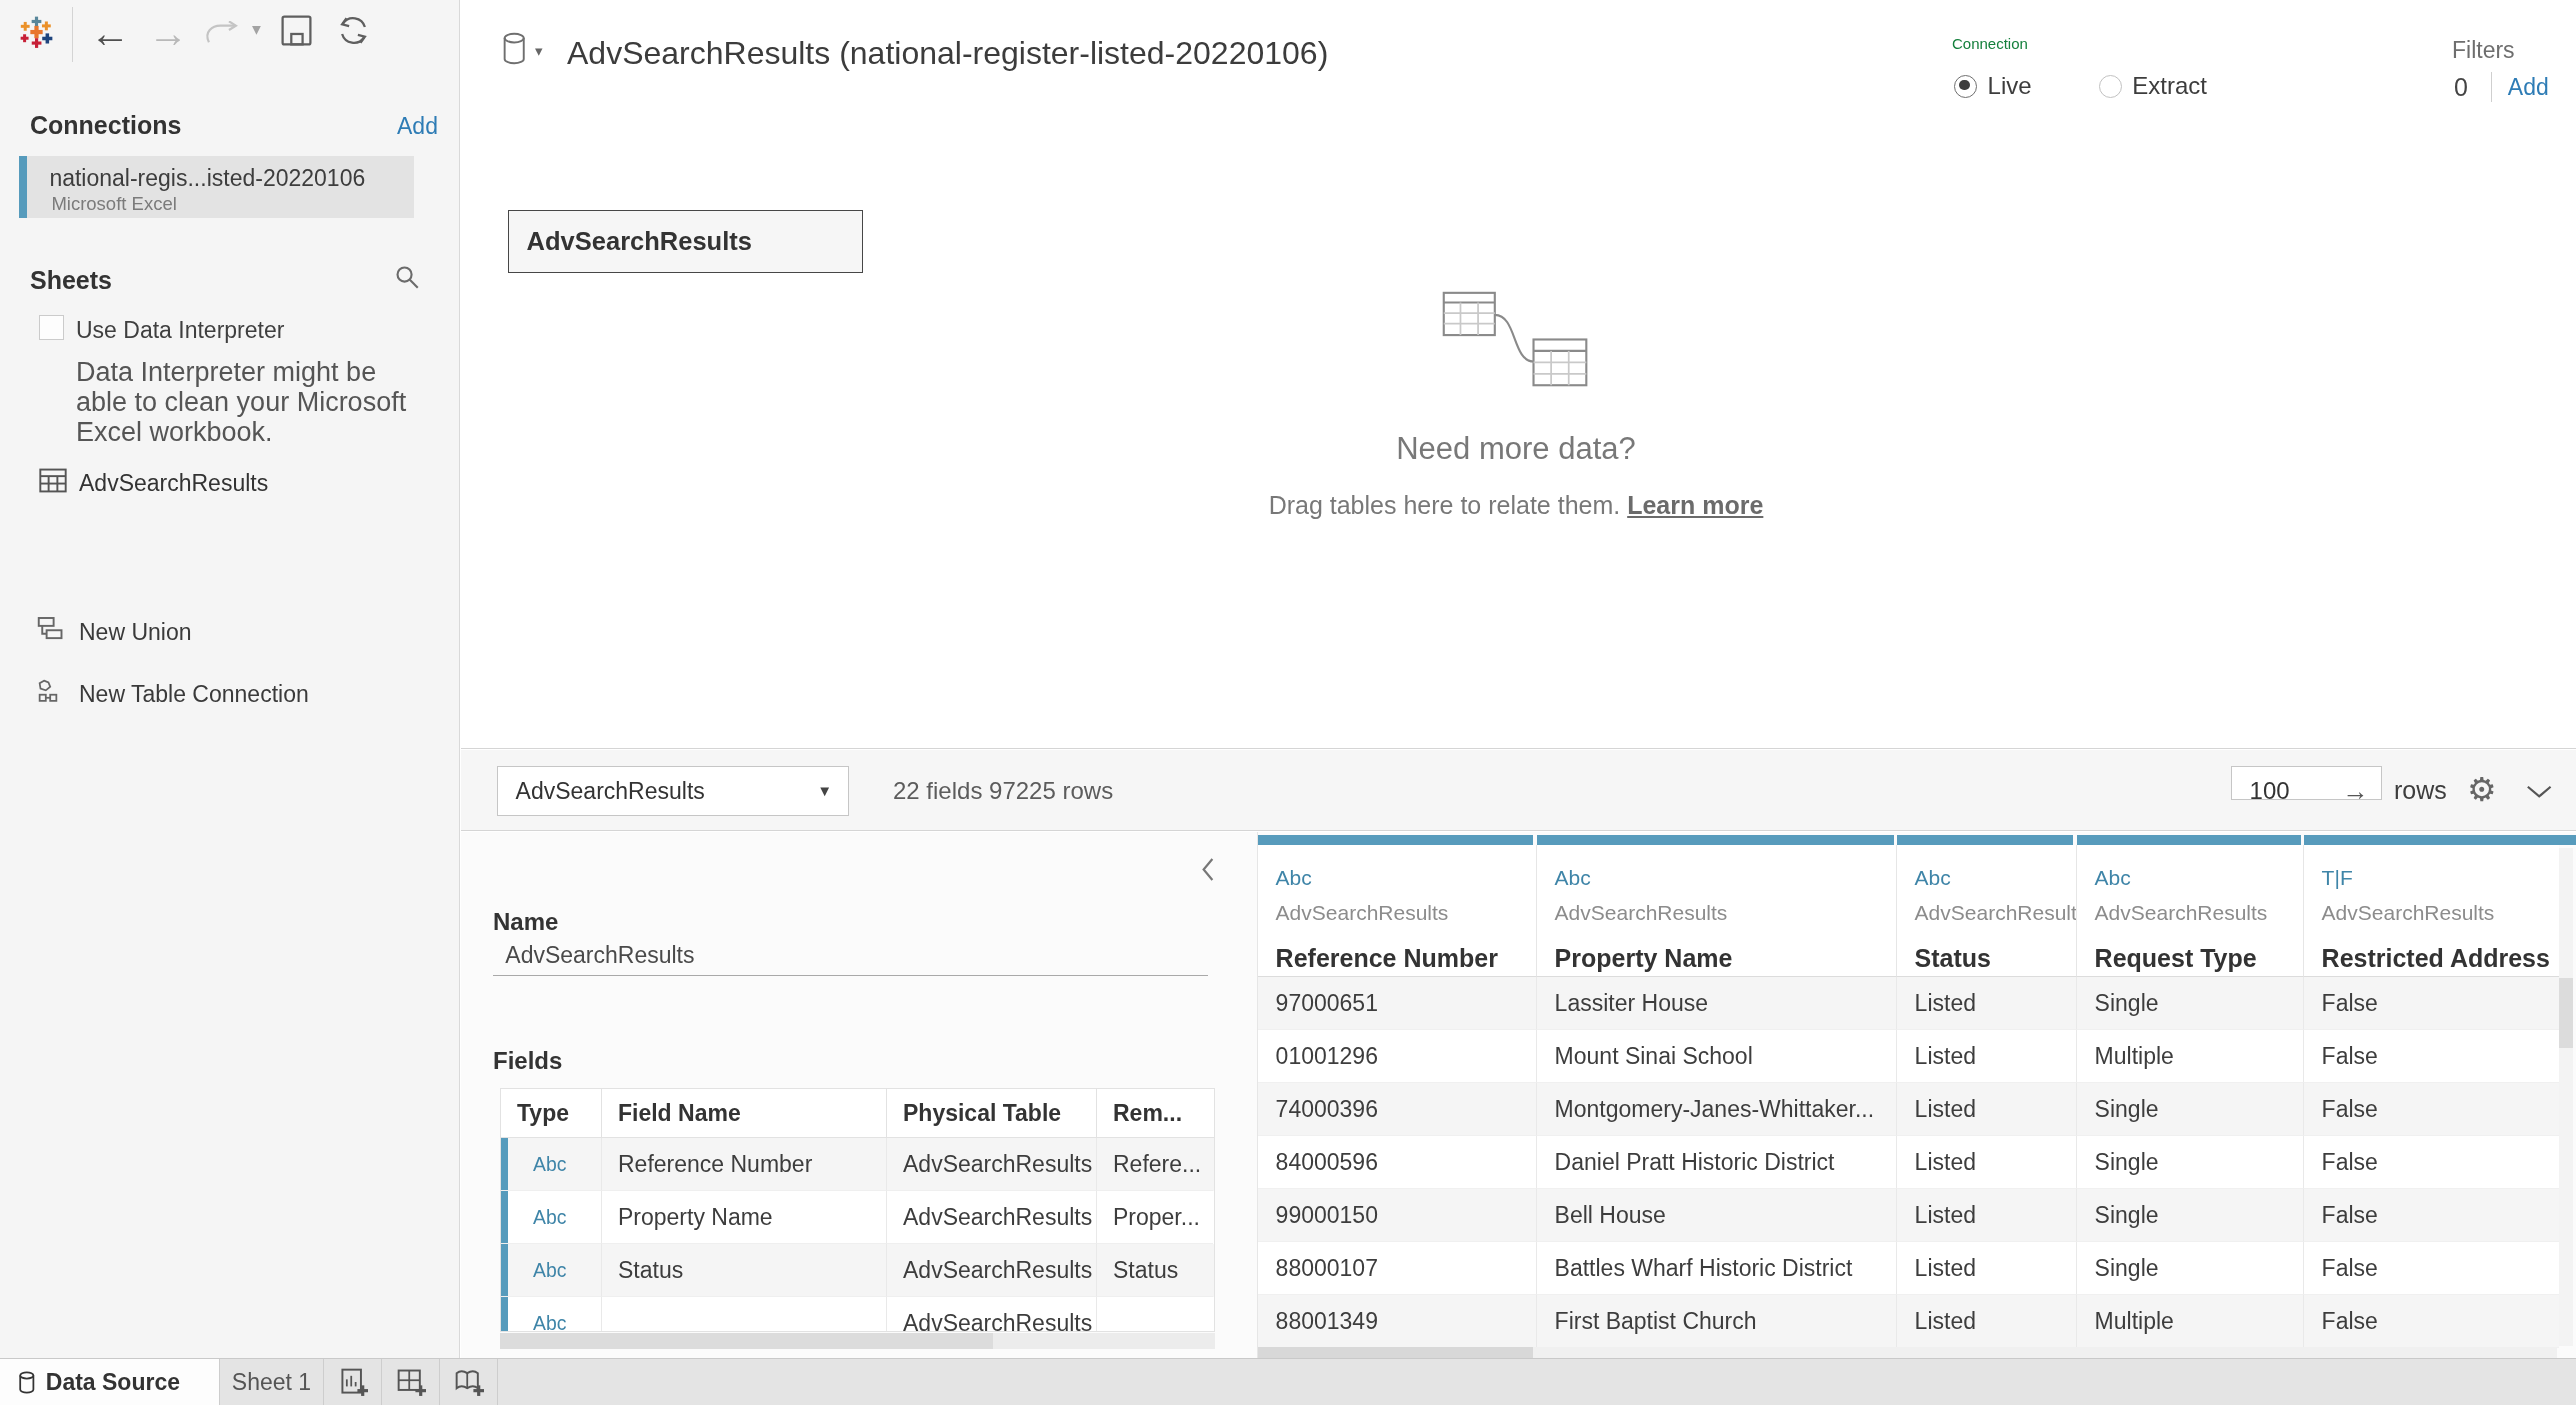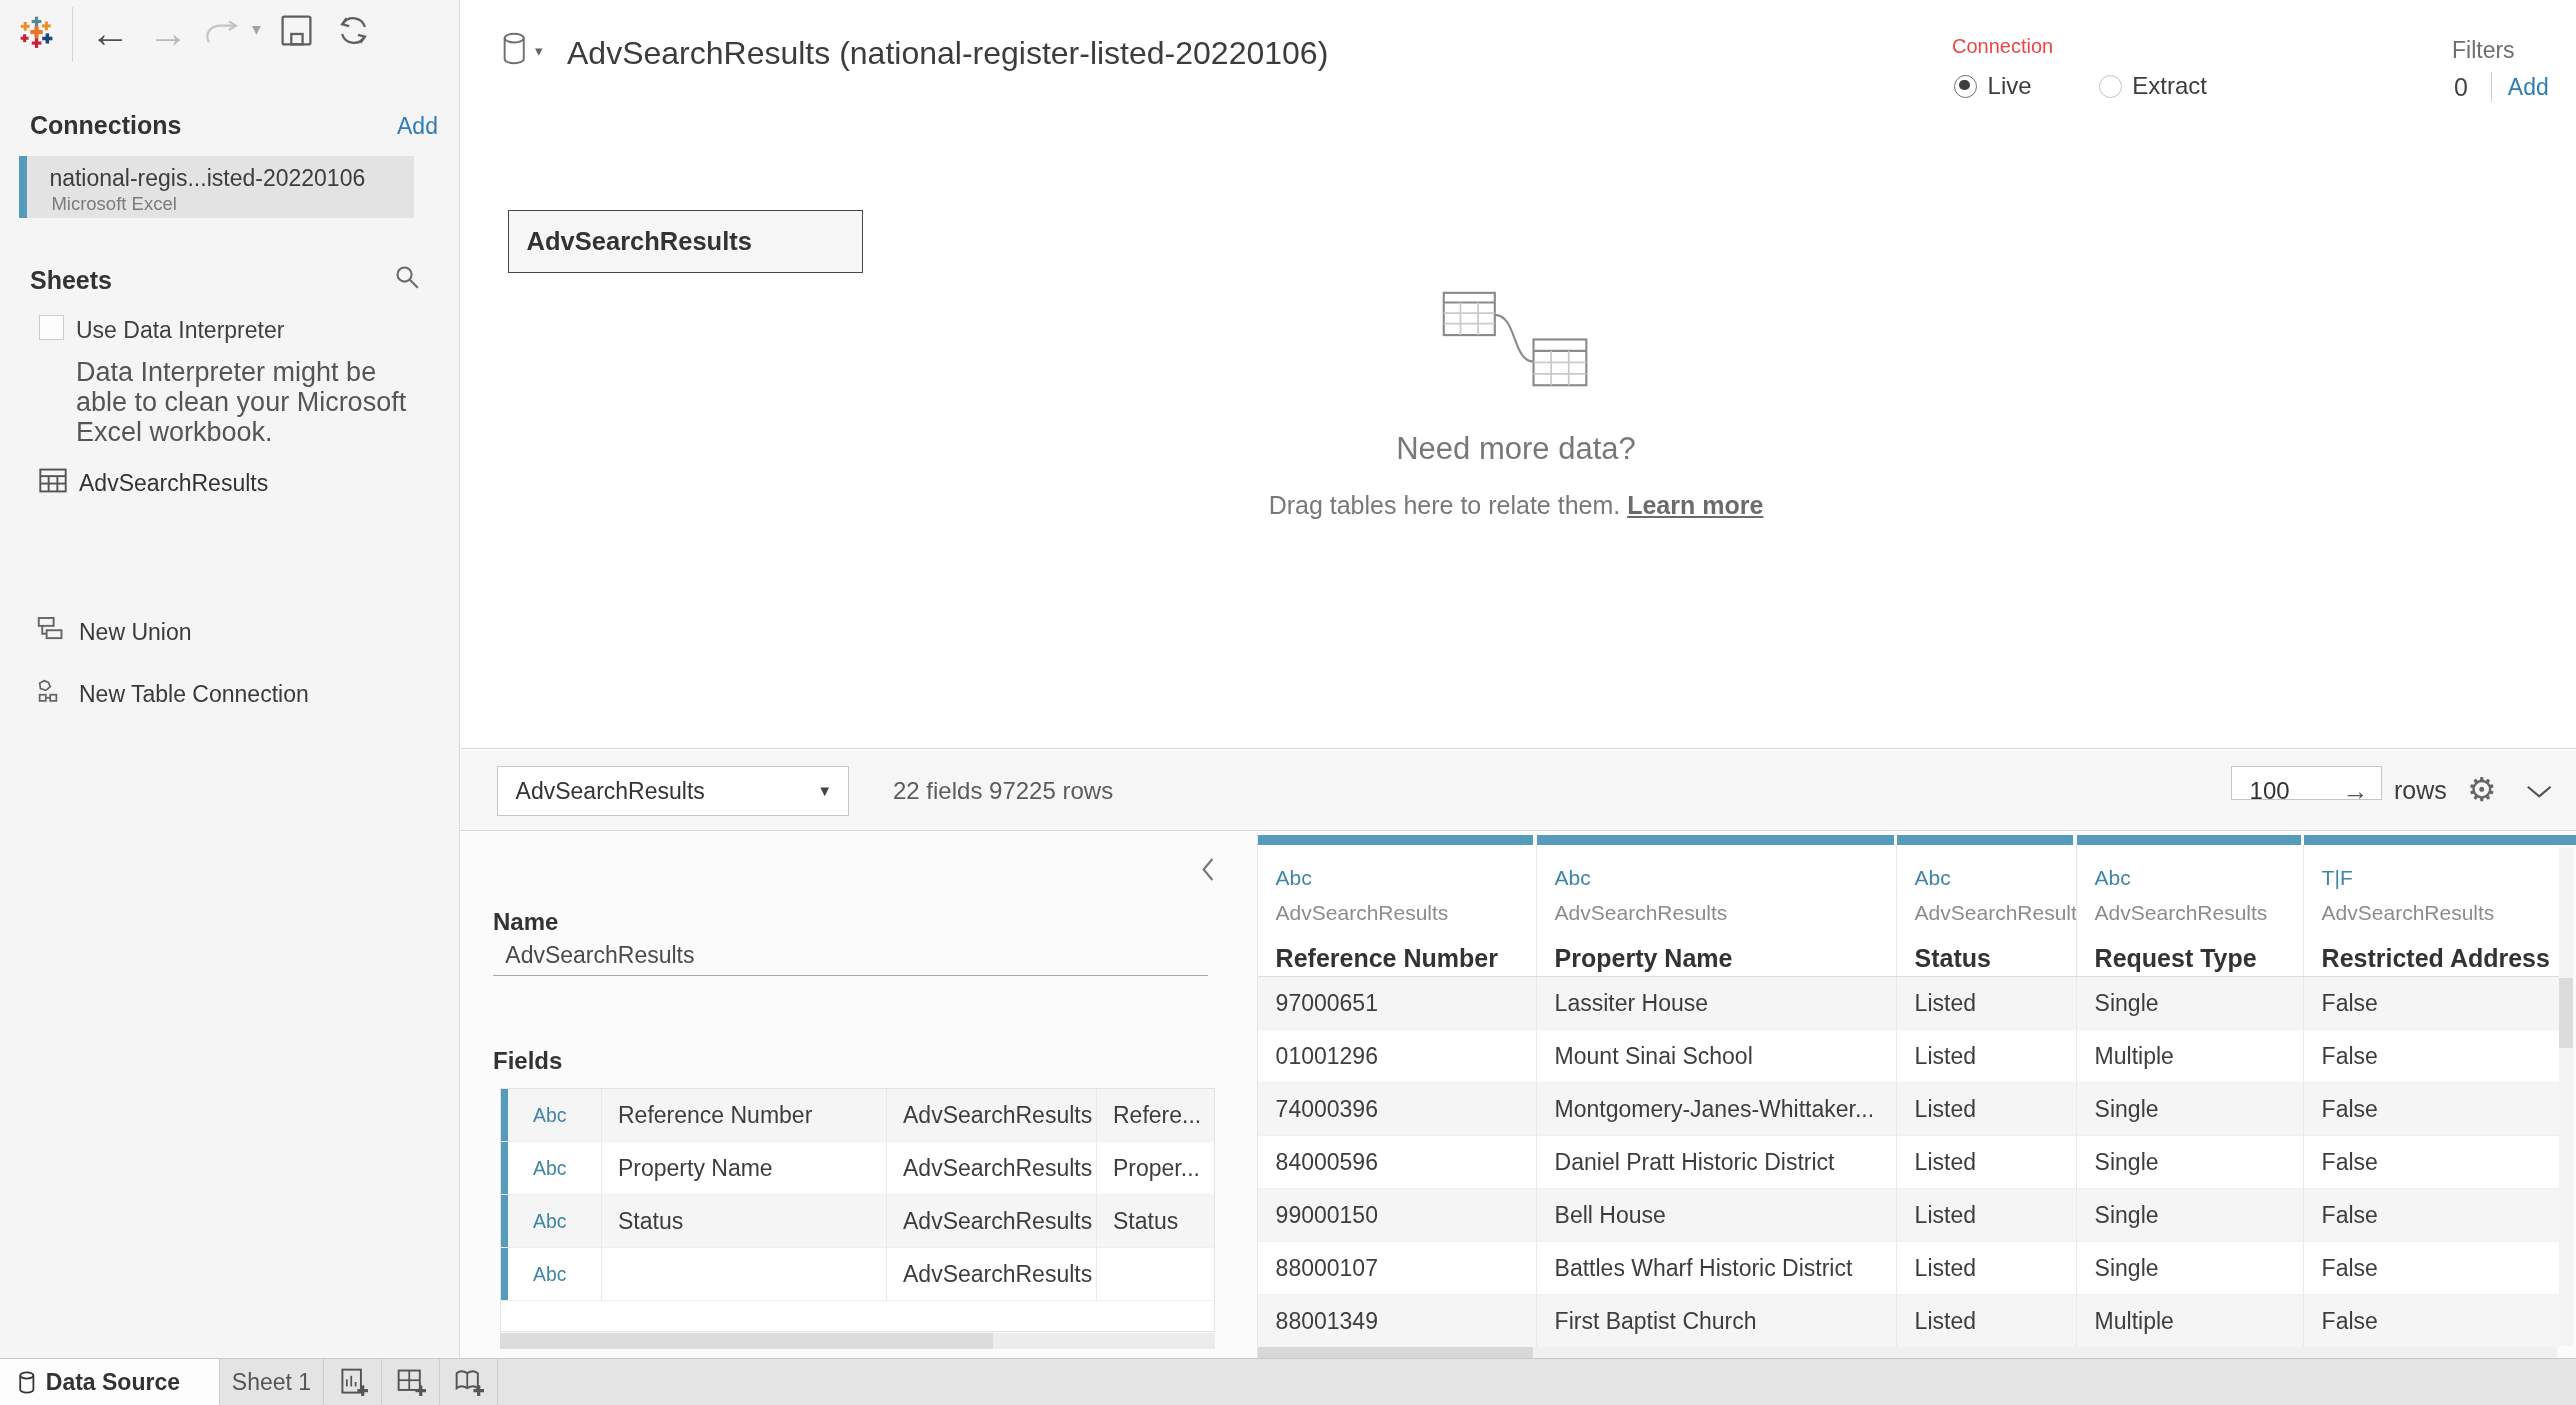--- a/index.html
+++ b/index.html
@@ -33,21 +33,21 @@
   .tblext-ic { position:absolute; left:37px; top:678px; }
   .tblext-lb { position:absolute; left:79px; top:681px; font-size:23px; color:#3a3a3a; }
 
   
   .main { position:absolute; left:461px; top:0; right:0; bottom:47px; }
   .canvas { position:absolute; left:0; top:0; right:0; height:749px; background:#fff;
     border-bottom:0.9px solid #d5d5d5; }
   .ds-cyl { position:absolute; left:40px; top:32px; }
   .ds-caret { position:absolute; left:74px; top:42px; font-size:15px; color:#666; }
   .title { position:absolute; left:106px; top:35px; font-size:32px; color:#3c3c3c; }
-  .conn-lab { position:absolute; left:1491px; top:35px; font-size:20px; color:#ef4444; }
+  .conn-lab { position:absolute; left:1491px; top:35px; font-size:15px; color:#15803d; }
   .radios { position:absolute; left:1493px; top:72px; display:flex; align-items:center; }
   .radio { width:23px; height:23px; border-radius:50%; background:#fff; position:relative; }
   .radio.sel { border:1.8px solid #6f6f6f; }
   .radio.unsel { border:1.8px solid #c2c2c2; }
   .radio.sel::after { content:''; position:absolute; left:4.4px; top:4.4px; width:10.6px; height:10.6px;
     border-radius:50%; background:#3d3d3d; }
   .radio-lb { font-size:24px; color:#3d3d3d; margin-left:10.6px; }
   .filters-lab { position:absolute; left:1991px; top:37px; font-size:23px; color:#6e6e6e; }
   .filters-row { position:absolute; left:1993px; top:72px; display:flex; align-items:center; }
   .filters-count { font-size:25px; color:#444; }
@@ -320,20 +320,26 @@
     <div class="bottom">
       <span class="collapse">
         <svg width="14" height="25" viewBox="0 0 16 28" fill="none" stroke="#777" stroke-width="2.5">
           <path d="M13 2 L3 14 L13 26"></path>
         </svg>
       </span>
       <div class="meta-name-lab">Name</div>
       <div class="meta-name-val">AdvSearchResults</div>
       <div class="meta-fields-lab">Fields</div>
       <div class="ftclip">
+        <div class="fhead" id="fields-head">
+            <div class="fh" style="width: 100px;">Type</div>
+            <div class="fh" style="width: 285px;">Field Name</div>
+            <div class="fh" style="width: 210px;">Physical Table</div>
+            <div class="fh" style="width: 117px;">Rem...</div>
+          </div>
         <div id="fields-rows">
             <div class="frow alt">
               <div class="fcell ftype" style="width: 100px;">Abc</div>
               <div class="fcell" style="width: 285px;">Reference Number</div>
               <div class="fcell" style="width: 210px;">AdvSearchResults</div>
               <div class="fcell" style="width: 117px;">Refere...</div>
             </div>
             <div class="frow">
               <div class="fcell ftype" style="width: 100px;">Abc</div>
               <div class="fcell" style="width: 285px;">Property Name</div>

